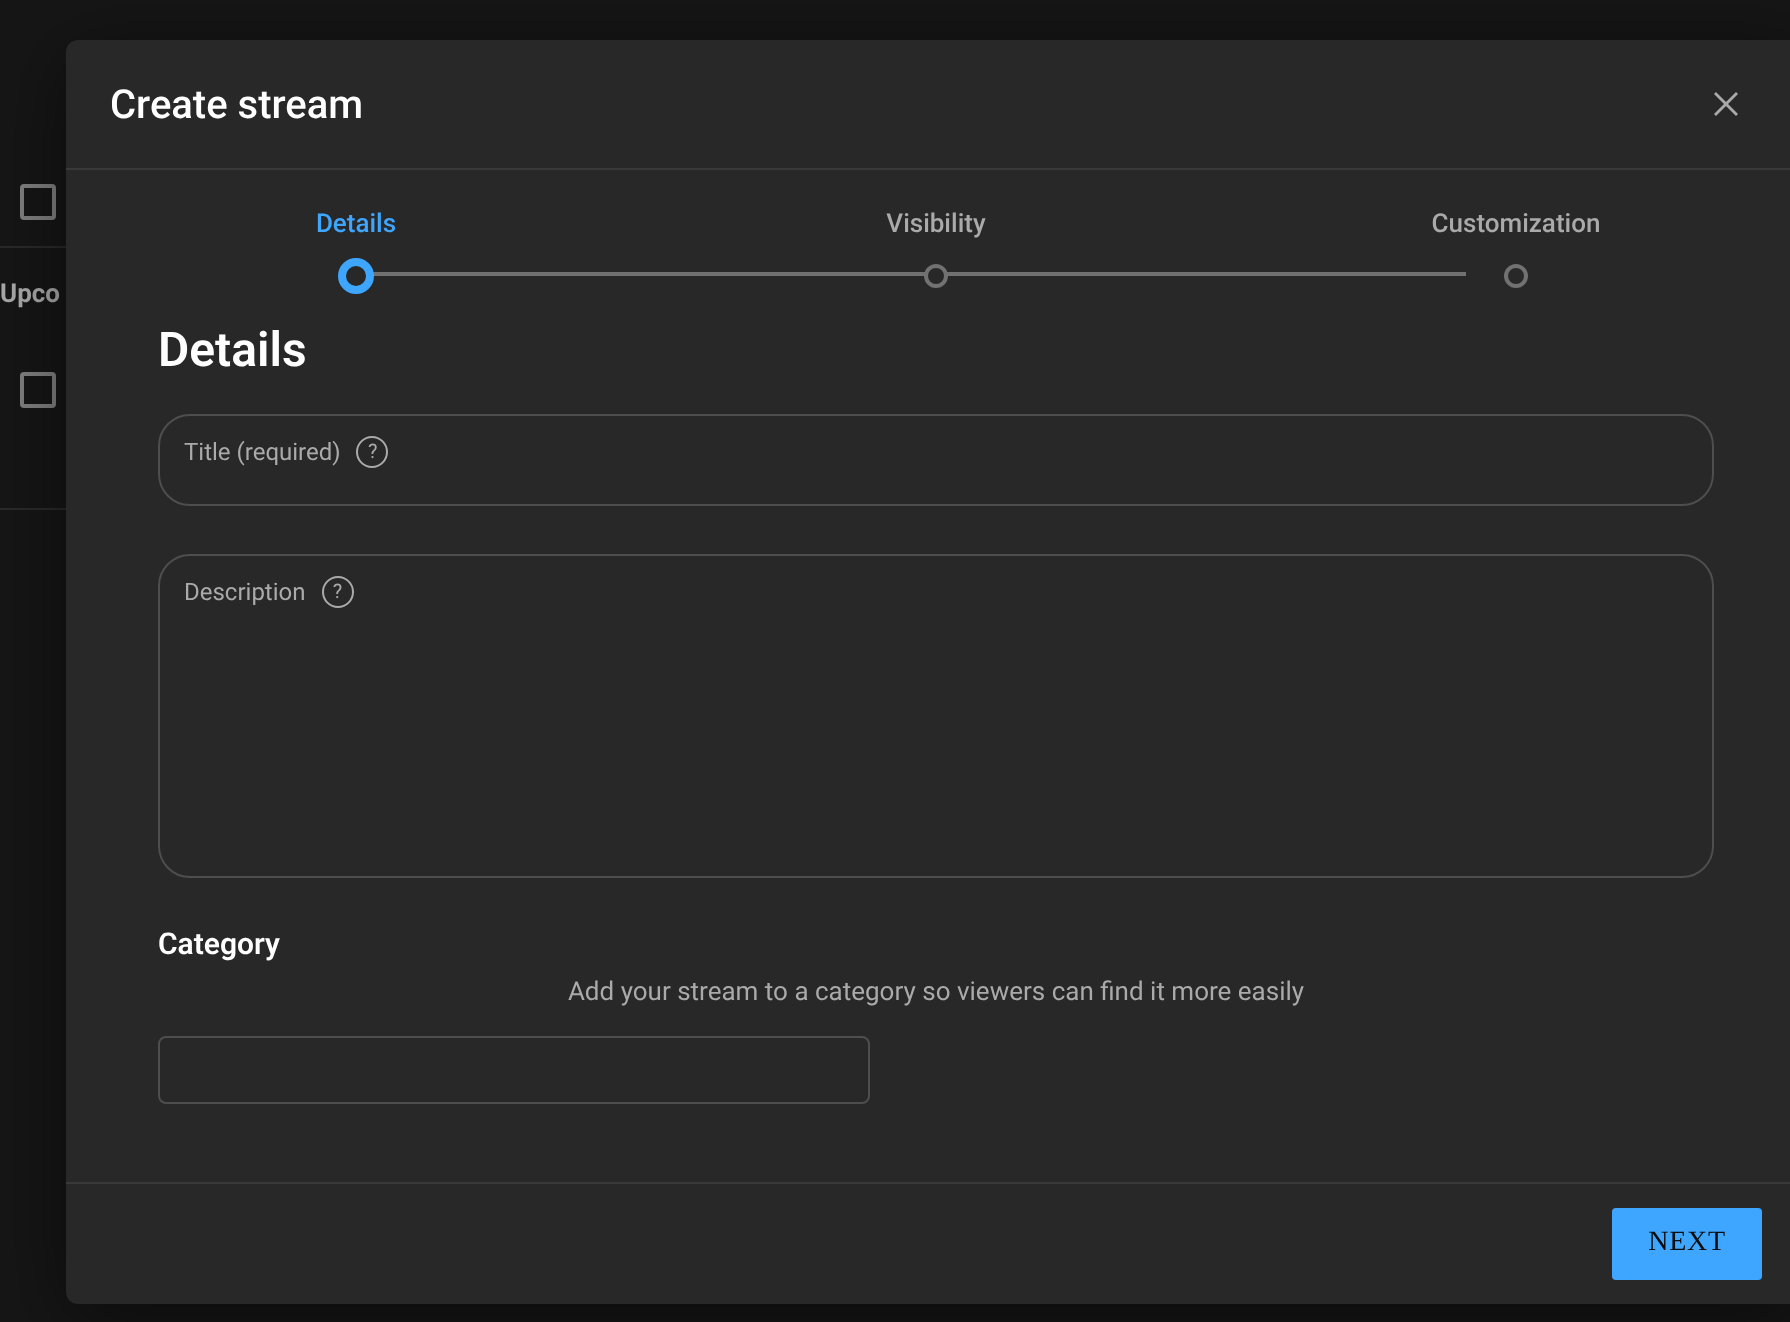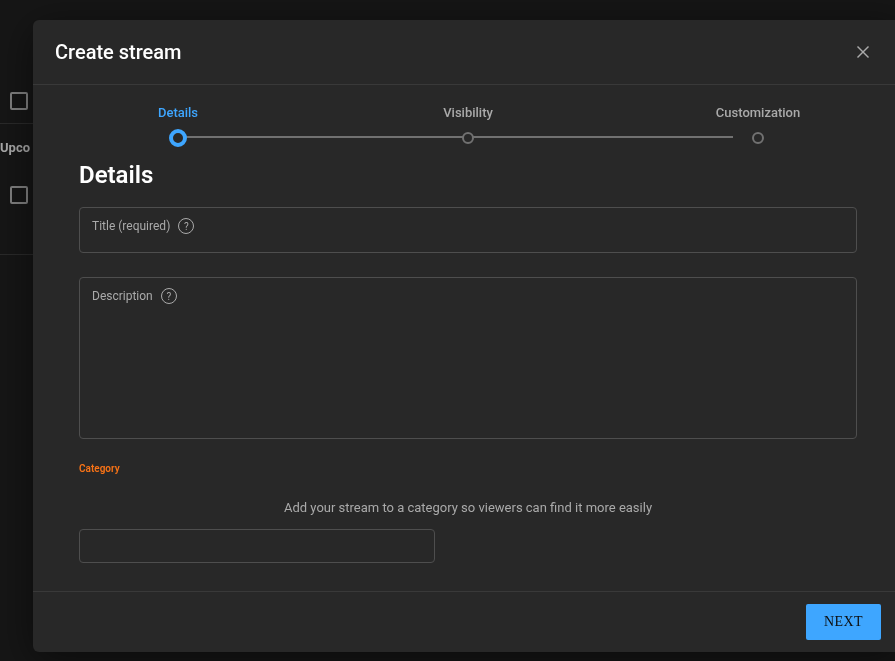--- a/index.html
+++ b/index.html
@@ -149,21 +149,21 @@
     }
     .section-heading {
       font-size: 24px;
       font-weight: 600;
       color: #fff;
       margin-bottom: 18px;
       font-family: "YouTube Sans", Roboto, Arial, sans-serif;
     }
     .input-group {
       border: 1px solid #4e4e4e;
-      border-radius: 4px;
+      border-radius: 16px;
       padding: 10px 12px 14px;
       margin-bottom: 24px;
       background: transparent;
     }
     .input-label-row {
       display: flex;
       align-items: center;
       gap: 8px;
       margin-bottom: 4px;
     }
@@ -193,24 +193,24 @@
       font-family: inherit;
       resize: none;
     }
     .text-input::placeholder {
       color: #717171;
     }
     .desc-group {
       min-height: 162px;
     }
     .subsection-heading {
-      font-size: 10px;
+      font-size: 15px;
       font-weight: 600;
-      color: #f97316;
-      margin-bottom: 26px;
+      color: #ffffff;
+      margin-bottom: 8px;
     }
     .subsection-desc {
       font-size: 13px;
       color: #aaa;
       margin-bottom: 14px;
       text-align: center;
     }
     .category-select {
       border: 1px solid #4e4e4e;
       border-radius: 4px;

